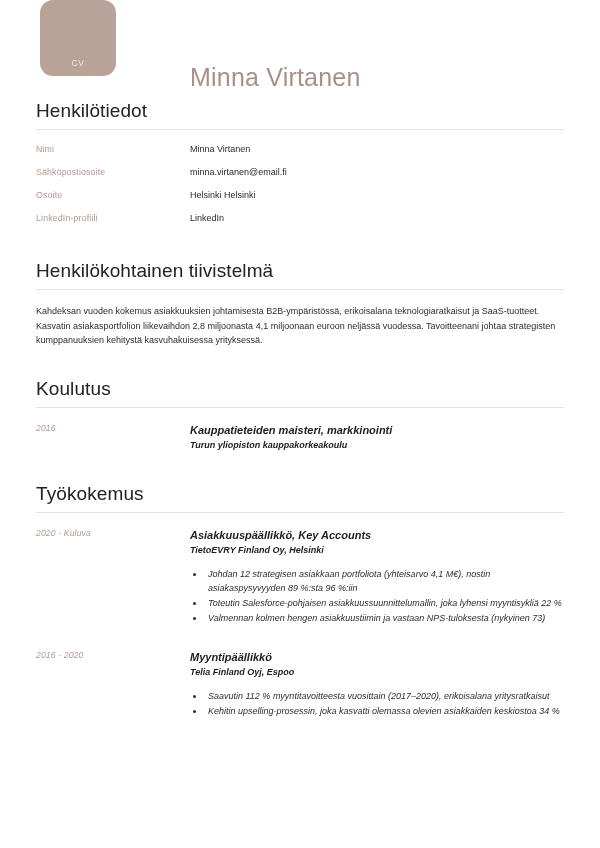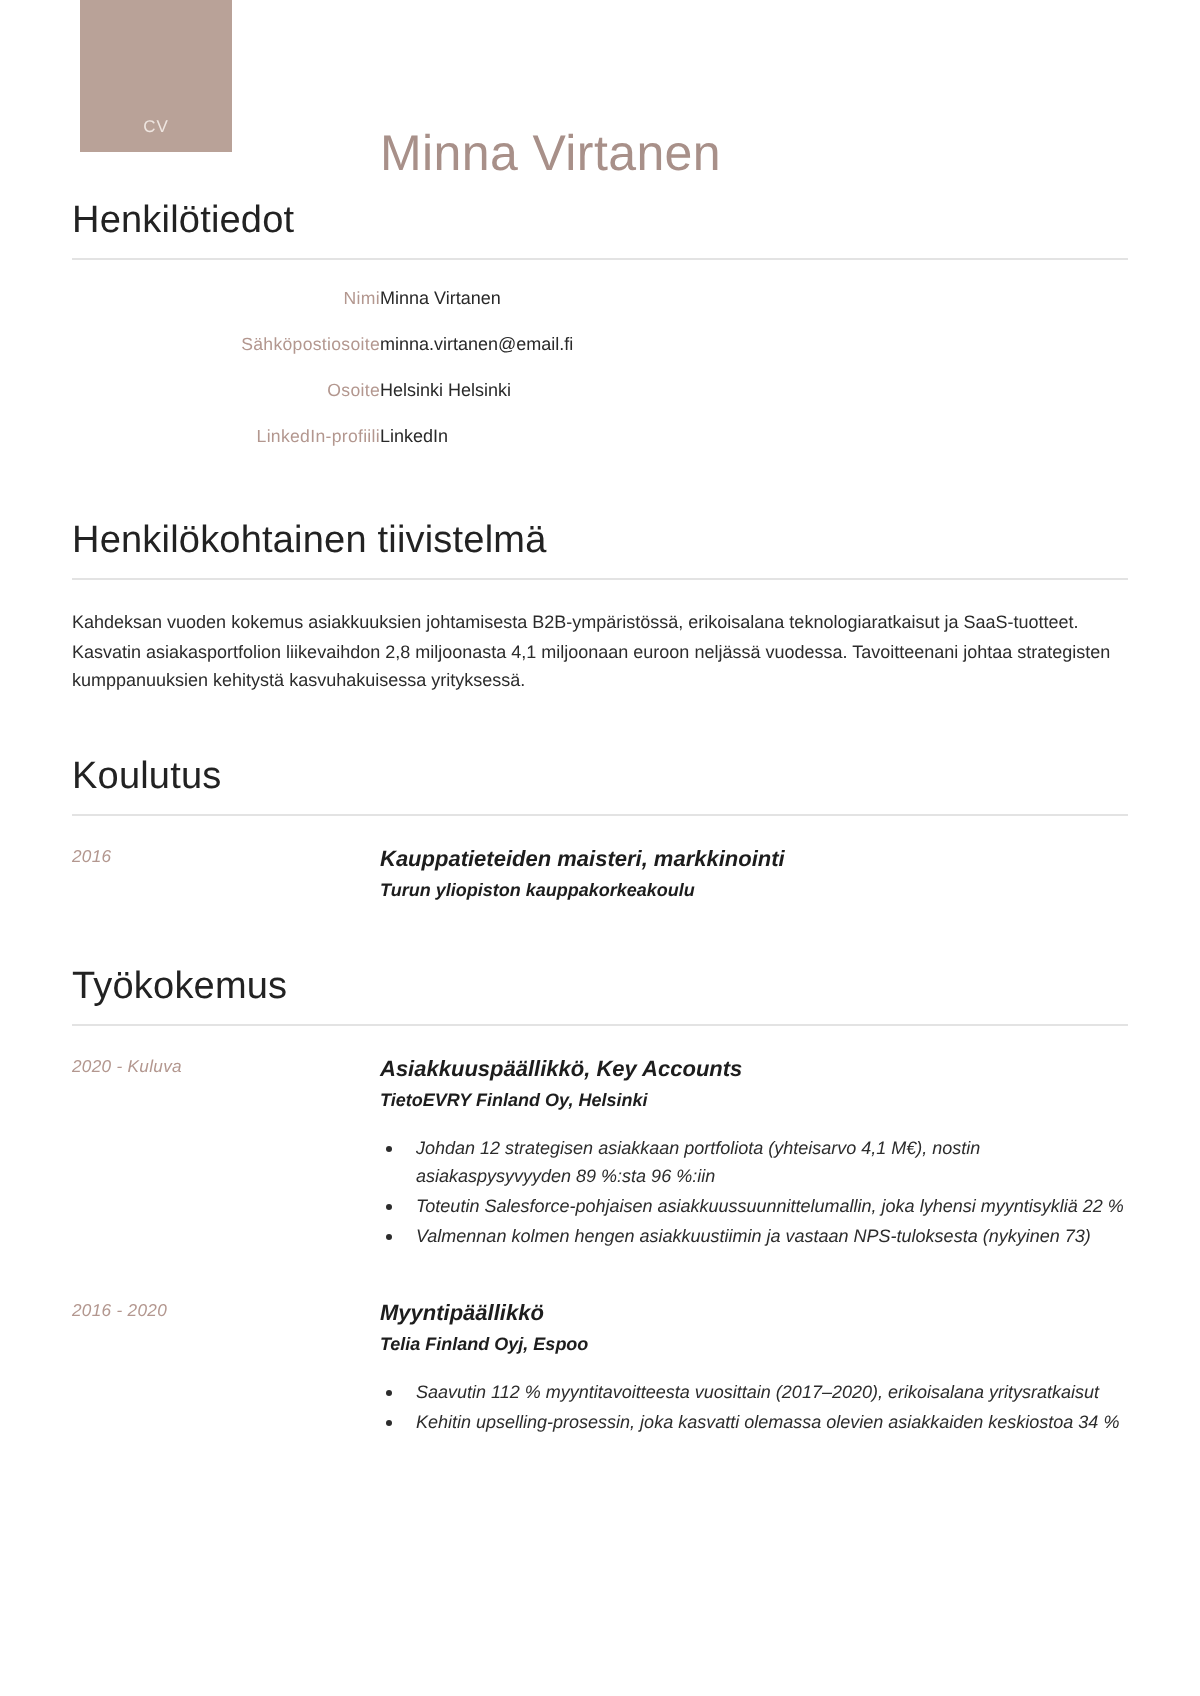--- a/index.html
+++ b/index.html
@@ -34,20 +34,21 @@
     left: 40px;
     top: 0;
     width: 76px;
     height: 76px;
     background: #b9a298;
     display: flex;
     align-items: flex-end;
     justify-content: center;
     padding-bottom: 8px;
     box-sizing: border-box;
+    border-radius: 13px;
   }
   .photo-placeholder .cv-label {
     font-size: 8.5px;
     color: #efe6e1;
     letter-spacing: 0.5px;
     text-transform: uppercase;
   }
   .name-heading {
     position: absolute;
     left: 190px;
@@ -79,21 +80,20 @@
     background: #e3e3e3;
     width: 100%;
     margin: 0 0 14px 0;
   }
 
   
   .info-row {
     display: flex;
     align-items: baseline;
     margin-bottom: 13px;
-    text-align: right;
   }
   .info-label {
     width: 154px;
     flex: 0 0 154px;
     font-size: 8.8px;
     color: #b3978f;
     letter-spacing: 0.15px;
   }
   .info-value {
     font-size: 9px;

